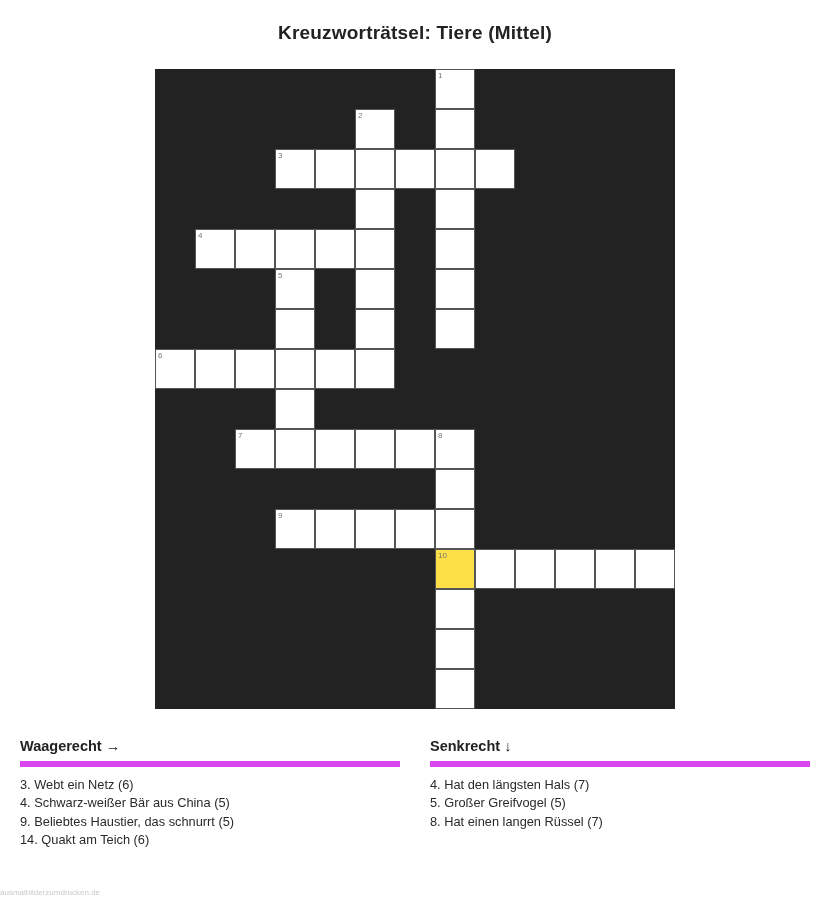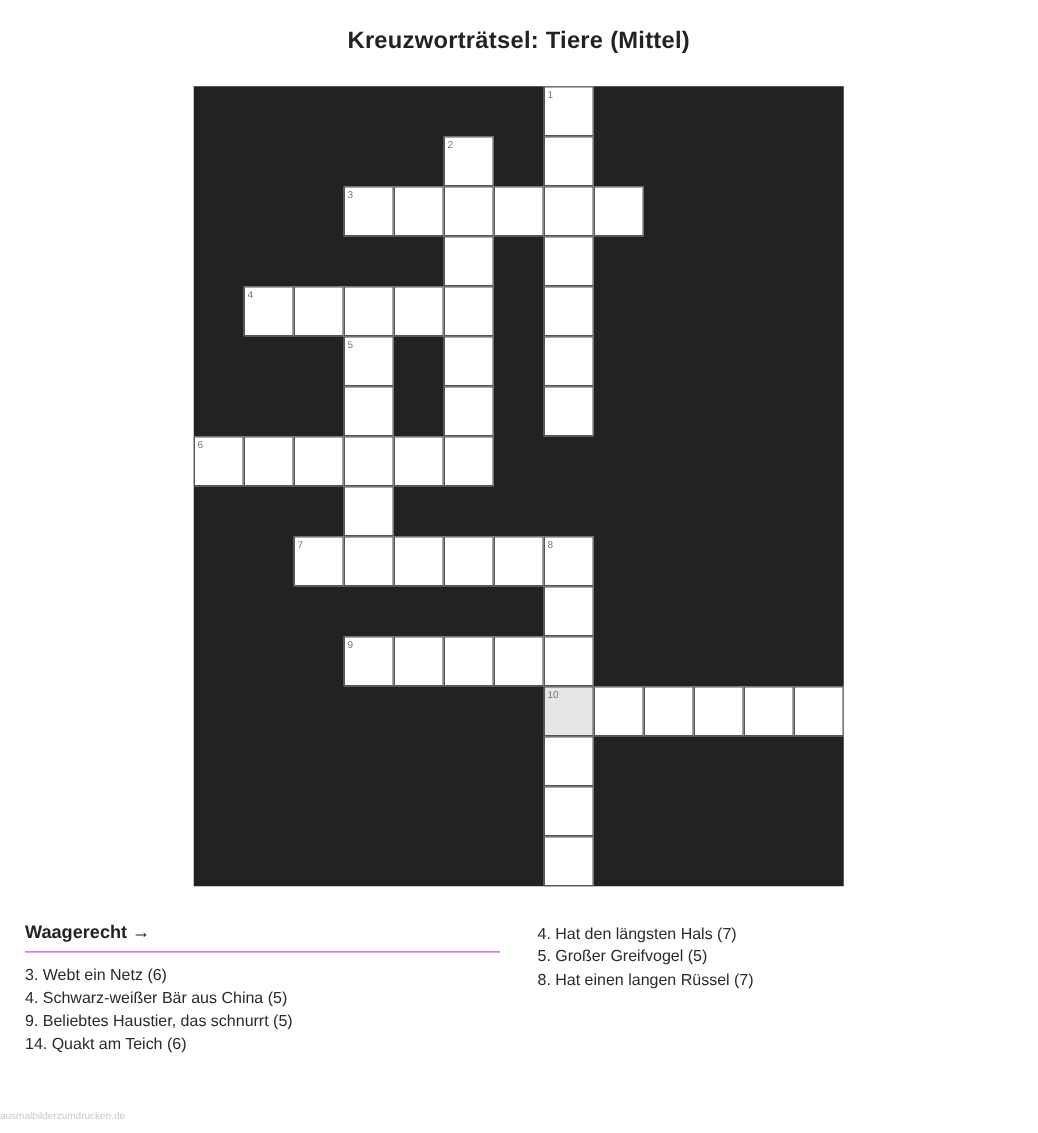--- a/index.html
+++ b/index.html
@@ -73,21 +73,21 @@
     gap: 30px;
   }
   .clue-col {
     width: 380px;
   }
   .clue-head {
     font-size: 14.5px;
     font-weight: bold;
     color: #222222;
     padding-bottom: 7px;
-    border-bottom: 1px solid #d946ef;
+    border-bottom: 6px solid #d946ef;
     margin-bottom: 9px;
   }
   .clue-list {
     list-style: none;
     margin: 0;
     padding: 0;
   }
   .clue-list li {
     font-size: 12.8px;
     line-height: 18.3px;
@@ -165,21 +165,21 @@
           <span class="num">8</span>
         </div>
         <div class="cell white" style="left: 280px; top: 400px; background: rgb(255, 255, 255);"></div>
         <div class="cell white" style="left: 120px; top: 440px; background: rgb(255, 255, 255);">
           <span class="num">9</span>
         </div>
         <div class="cell white" style="left: 160px; top: 440px; background: rgb(255, 255, 255);"></div>
         <div class="cell white" style="left: 200px; top: 440px; background: rgb(255, 255, 255);"></div>
         <div class="cell white" style="left: 240px; top: 440px; background: rgb(255, 255, 255);"></div>
         <div class="cell white" style="left: 280px; top: 440px; background: rgb(255, 255, 255);"></div>
-        <div class="cell white" style="left: 280px; top: 480px; background: #e5e5e5;">
+        <div class="cell white" style="left: 280px; top: 480px; background: #fde047;">
           <span class="num">10</span>
         </div>
         <div class="cell white" style="left: 320px; top: 480px; background: rgb(255, 255, 255);"></div>
         <div class="cell white" style="left: 360px; top: 480px; background: rgb(255, 255, 255);"></div>
         <div class="cell white" style="left: 400px; top: 480px; background: rgb(255, 255, 255);"></div>
         <div class="cell white" style="left: 440px; top: 480px; background: rgb(255, 255, 255);"></div>
         <div class="cell white" style="left: 480px; top: 480px; background: rgb(255, 255, 255);"></div>
         <div class="cell white" style="left: 280px; top: 520px; background: rgb(255, 255, 255);"></div>
         <div class="cell white" style="left: 280px; top: 560px; background: rgb(255, 255, 255);"></div>
         <div class="cell white" style="left: 280px; top: 600px; background: rgb(255, 255, 255);"></div>
@@ -190,20 +190,21 @@
     <div class="clue-col">
       <div class="clue-head">Waagerecht →</div>
       <ul class="clue-list" id="across-list">
           <li>3. Webt ein Netz (6)</li>
           <li>4. Schwarz-weißer Bär aus China (5)</li>
           <li>9. Beliebtes Haustier, das schnurrt (5)</li>
           <li>14. Quakt am Teich (6)</li>
         </ul>
     </div>
     <div class="clue-col">
+      <div class="clue-head">Senkrecht ↓</div>
       <ul class="clue-list" id="down-list">
           <li>4. Hat den längsten Hals (7)</li>
           <li>5. Großer Greifvogel (5)</li>
           <li>8. Hat einen langen Rüssel (7)</li>
         </ul>
     </div>
   </div>
 
   <div class="footer-credit">ausmalbilderzumdrucken.de</div>
 

